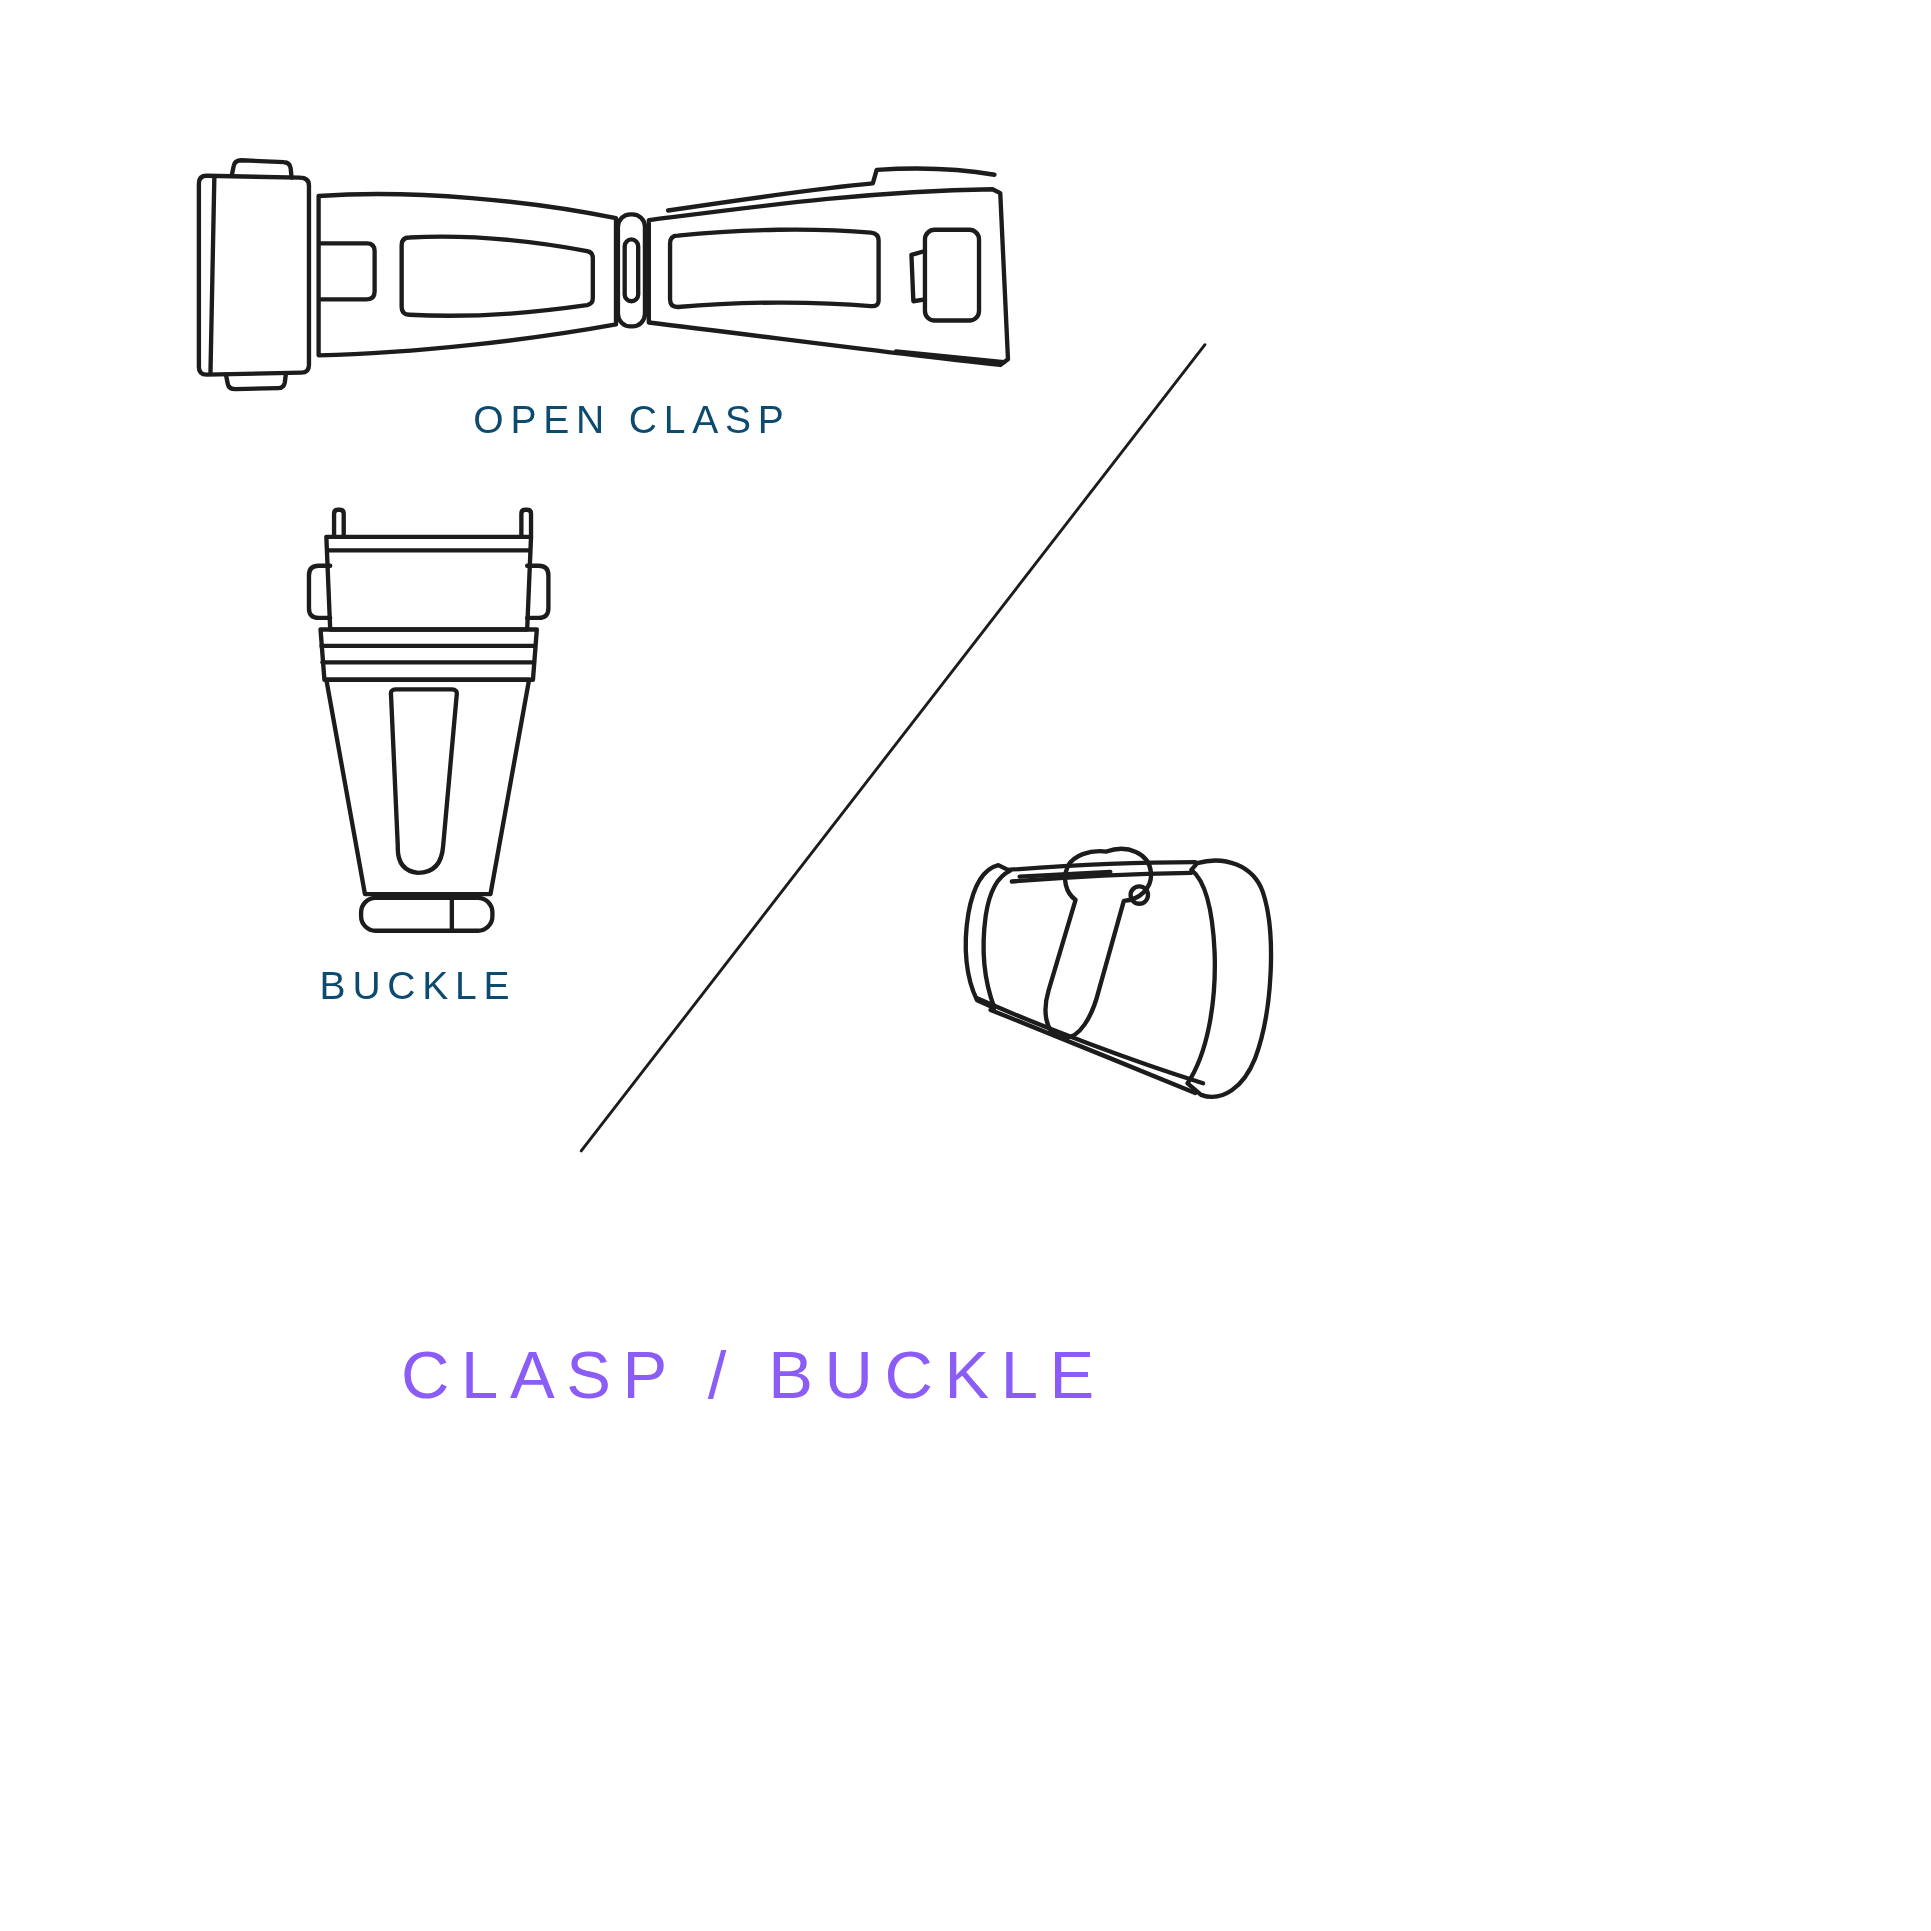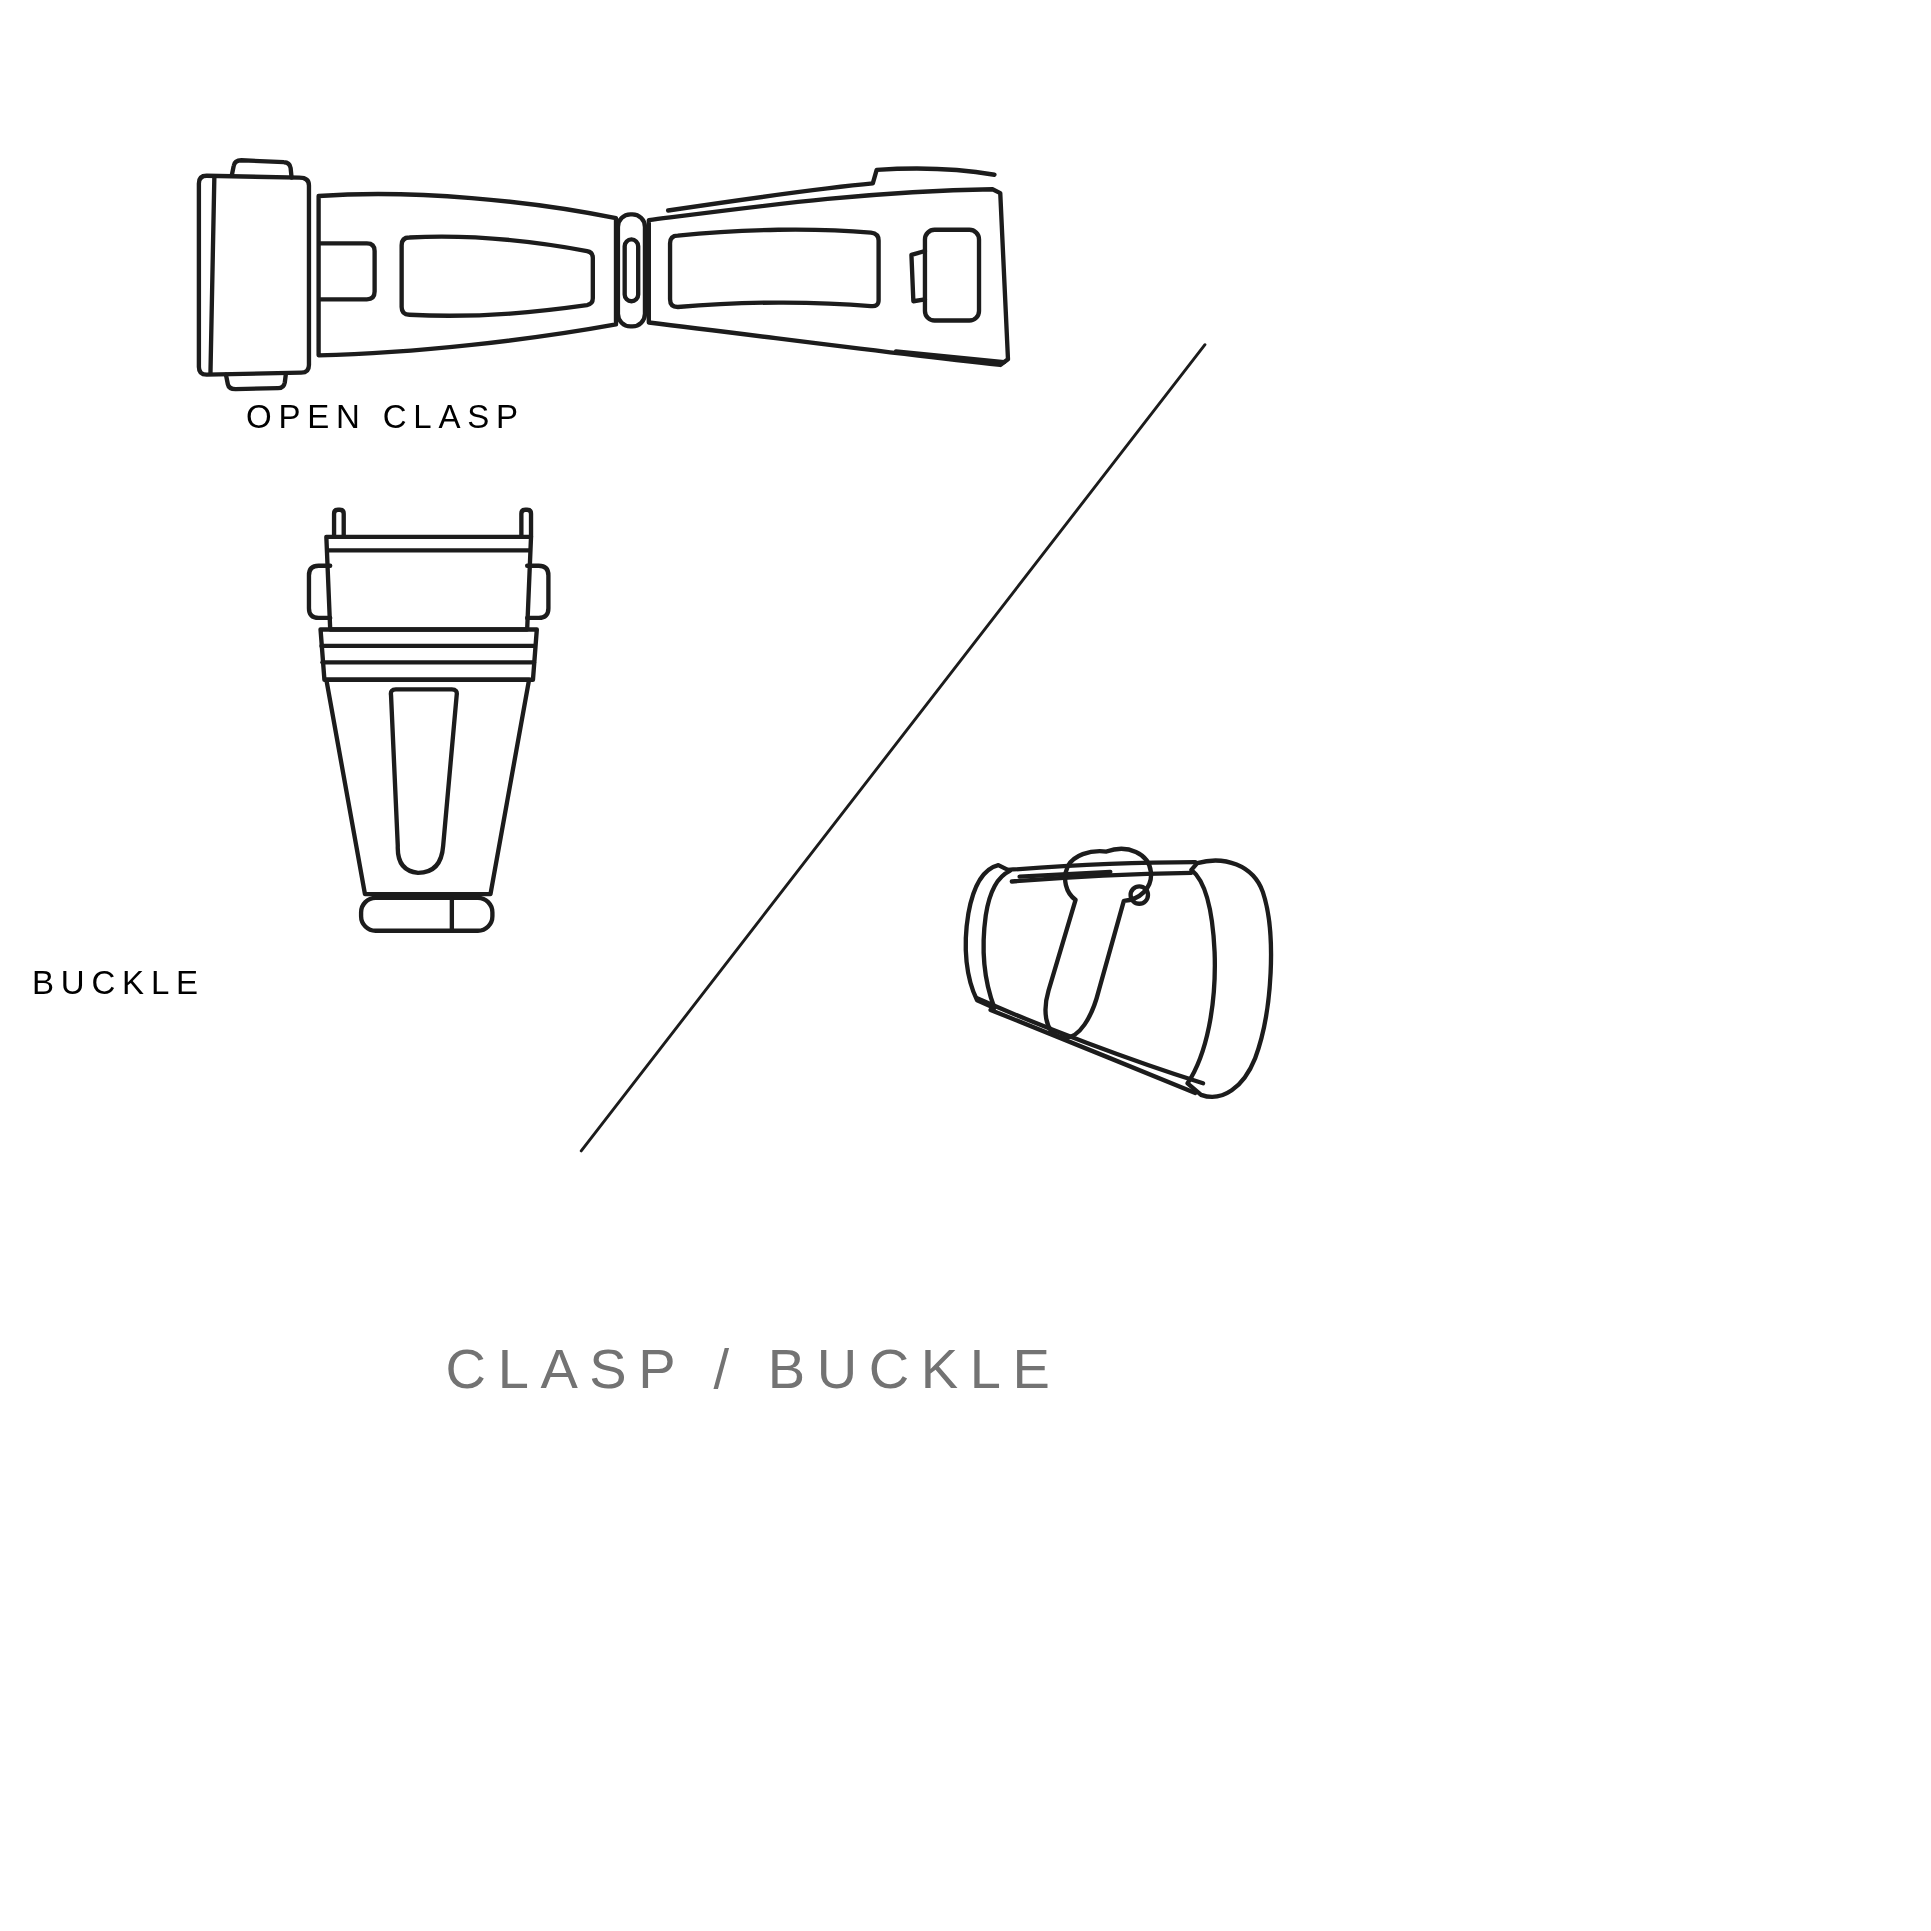--- a/index.html
+++ b/index.html
@@ -18,35 +18,35 @@
     overflow: hidden;
   }
   .art {
     position: absolute;
     left: 0;
     top: 0;
   }
   .caption {
     position: absolute;
     width: 772px;
-    text-align: left;
-    font-size: 33px;
+    text-align: center;
+    font-size: 39px;
     letter-spacing: 6.8px;
-    color: #000000;
+    color: #0c4a6e;
     font-weight: 400;
   }
   .title {
     position: absolute;
     left: 174px;
     top: 1336px;
     width: 1159px;
     text-align: center;
-    font-size: 56px;
+    font-size: 67px;
     letter-spacing: 11.6px;
-    color: #737373;
+    color: #8b5cf6;
     font-weight: 400;
   }
 </style>
 </head>
 <body>
 
 <div class="canvas">
 
   <svg class="art" width="1931" height="1931" viewBox="0 0 2000 2000" xmlns="http://www.w3.org/2000/svg">
 

